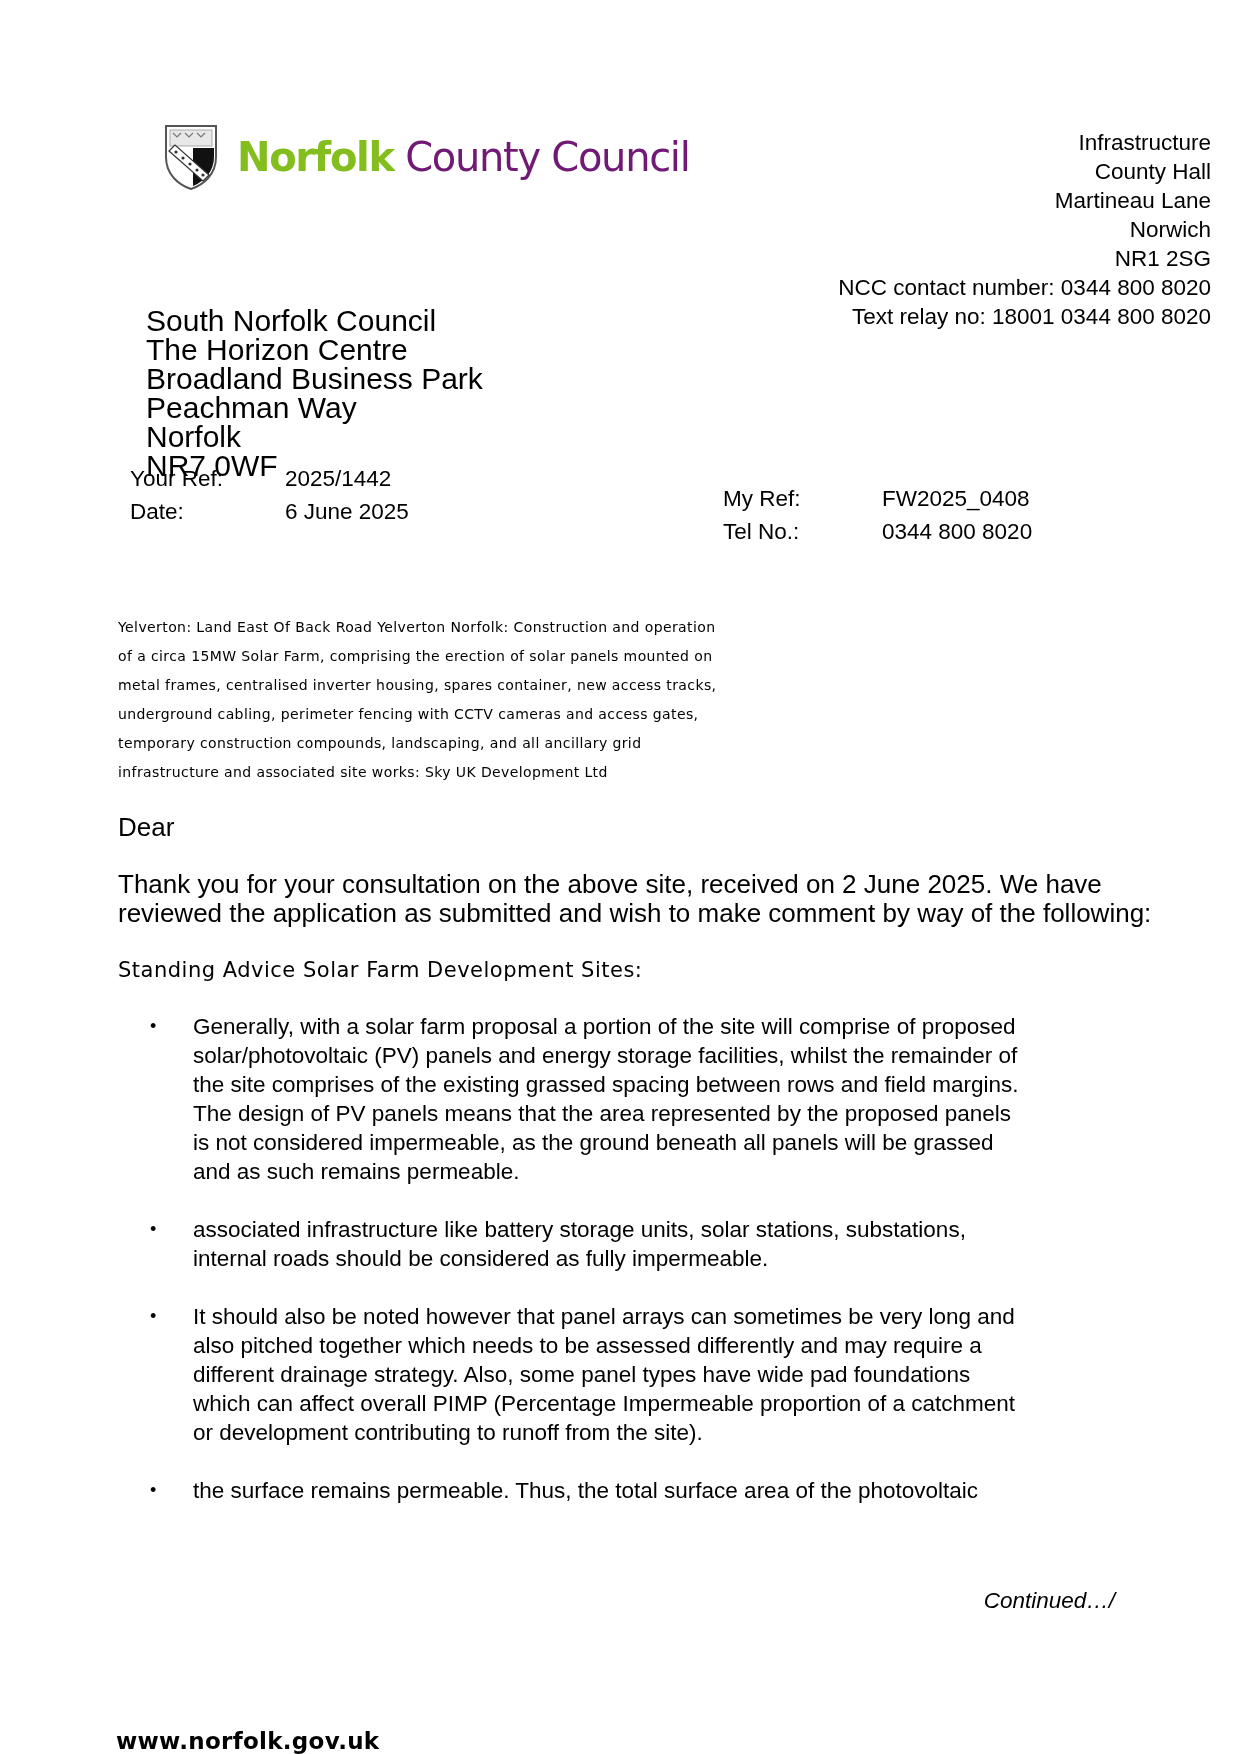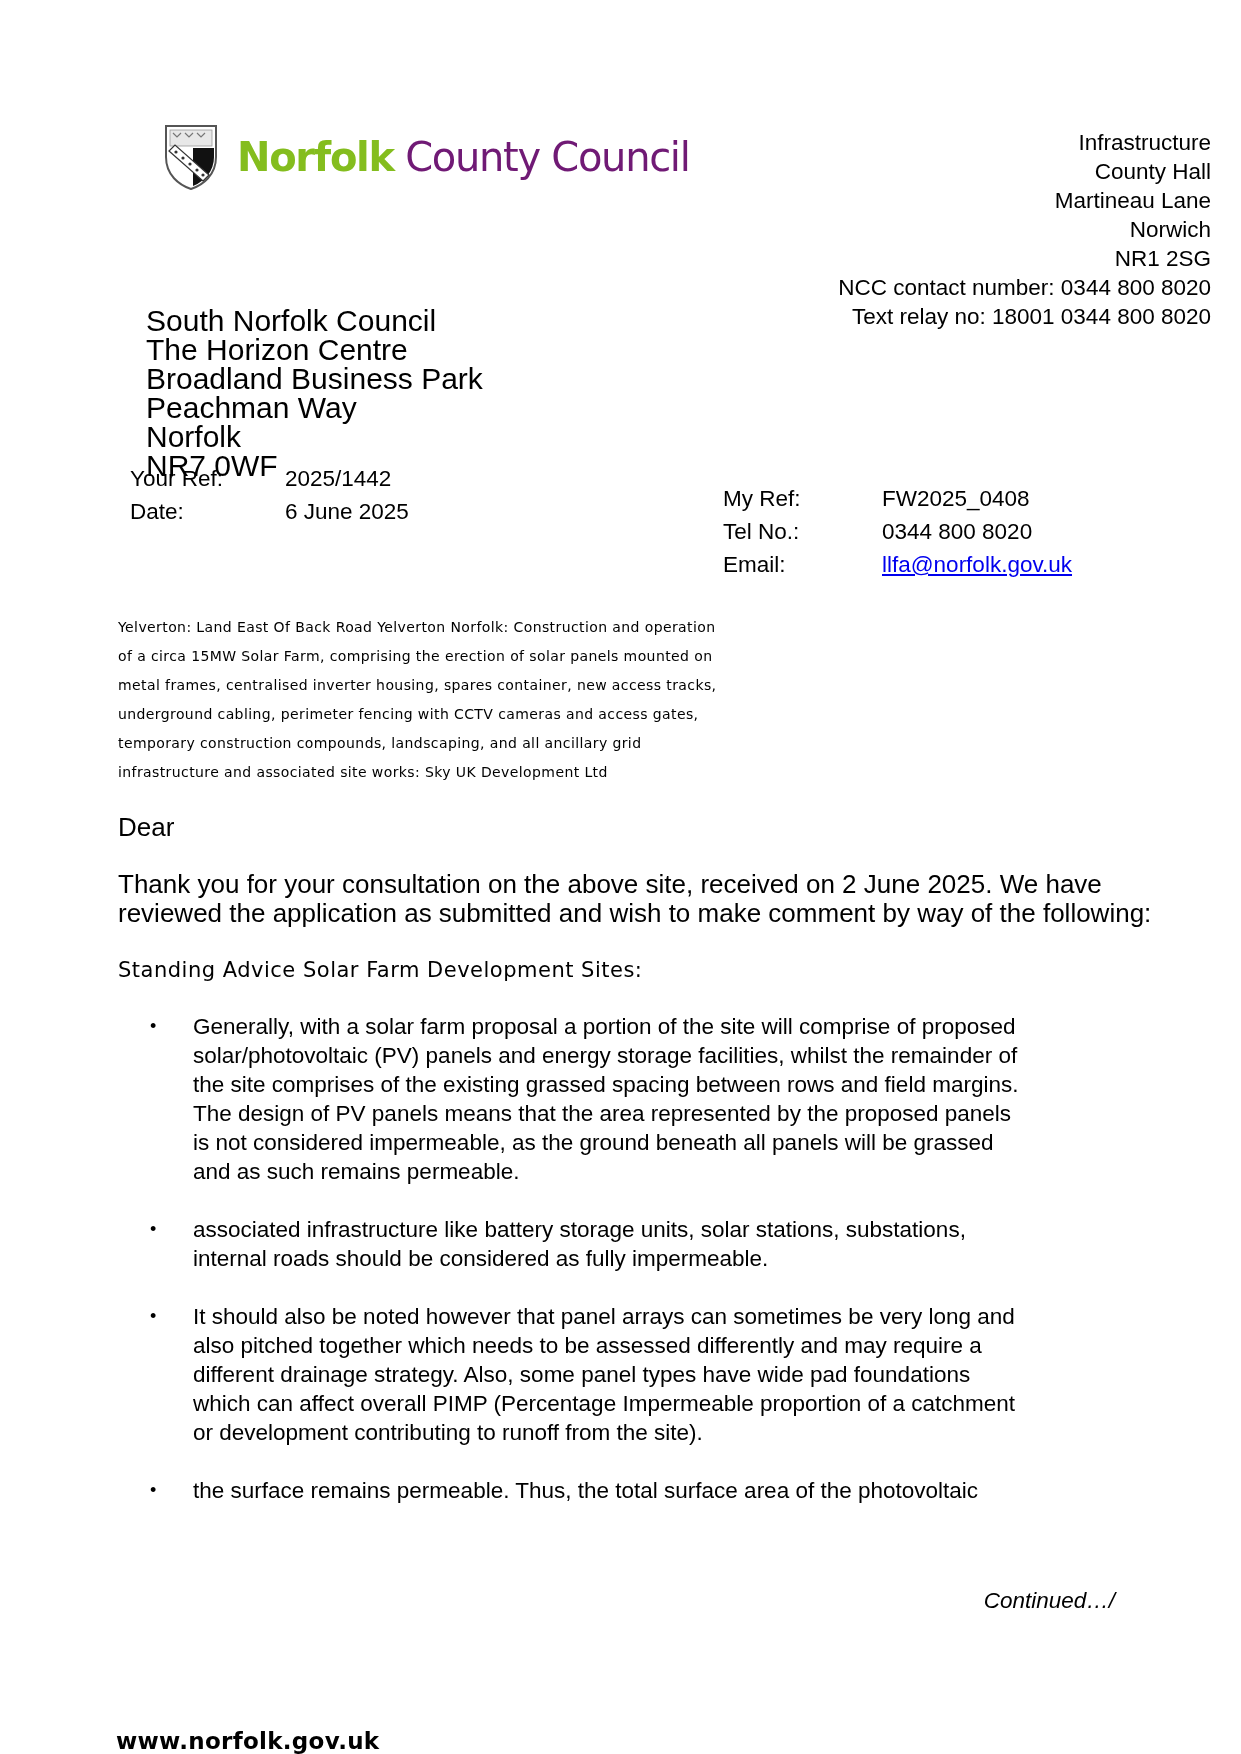--- a/index.html
+++ b/index.html
@@ -190,24 +190,20 @@
 
 <div class="abs refs refs-right">
   <div class="ref-row">
     <span class="ref-label">My Ref:</span>
     <span>FW2025_0408</span>
   </div>
   <div class="ref-row">
     <span class="ref-label">Tel No.:</span>
     <span>0344 800 8020</span>
   </div>
-  <div class="ref-row">
-    <span class="ref-label">Email:</span>
-    <a class="email-link" href="mailto:llfa@norfolk.gov.uk">llfa@norfolk.gov.uk</a>
-  </div>
 </div>
 
 <div class="abs subject">
   <div>Yelverton: Land East Of Back Road Yelverton Norfolk: Construction and operation</div>
   <div>of a circa 15MW Solar Farm, comprising the erection of solar panels mounted on</div>
   <div>metal frames, centralised inverter housing, spares container, new access tracks,</div>
   <div>underground cabling, perimeter fencing with CCTV cameras and access gates,</div>
   <div>temporary construction compounds, landscaping, and all ancillary grid</div>
   <div>infrastructure and associated site works: Sky UK Development Ltd</div>
 </div>

